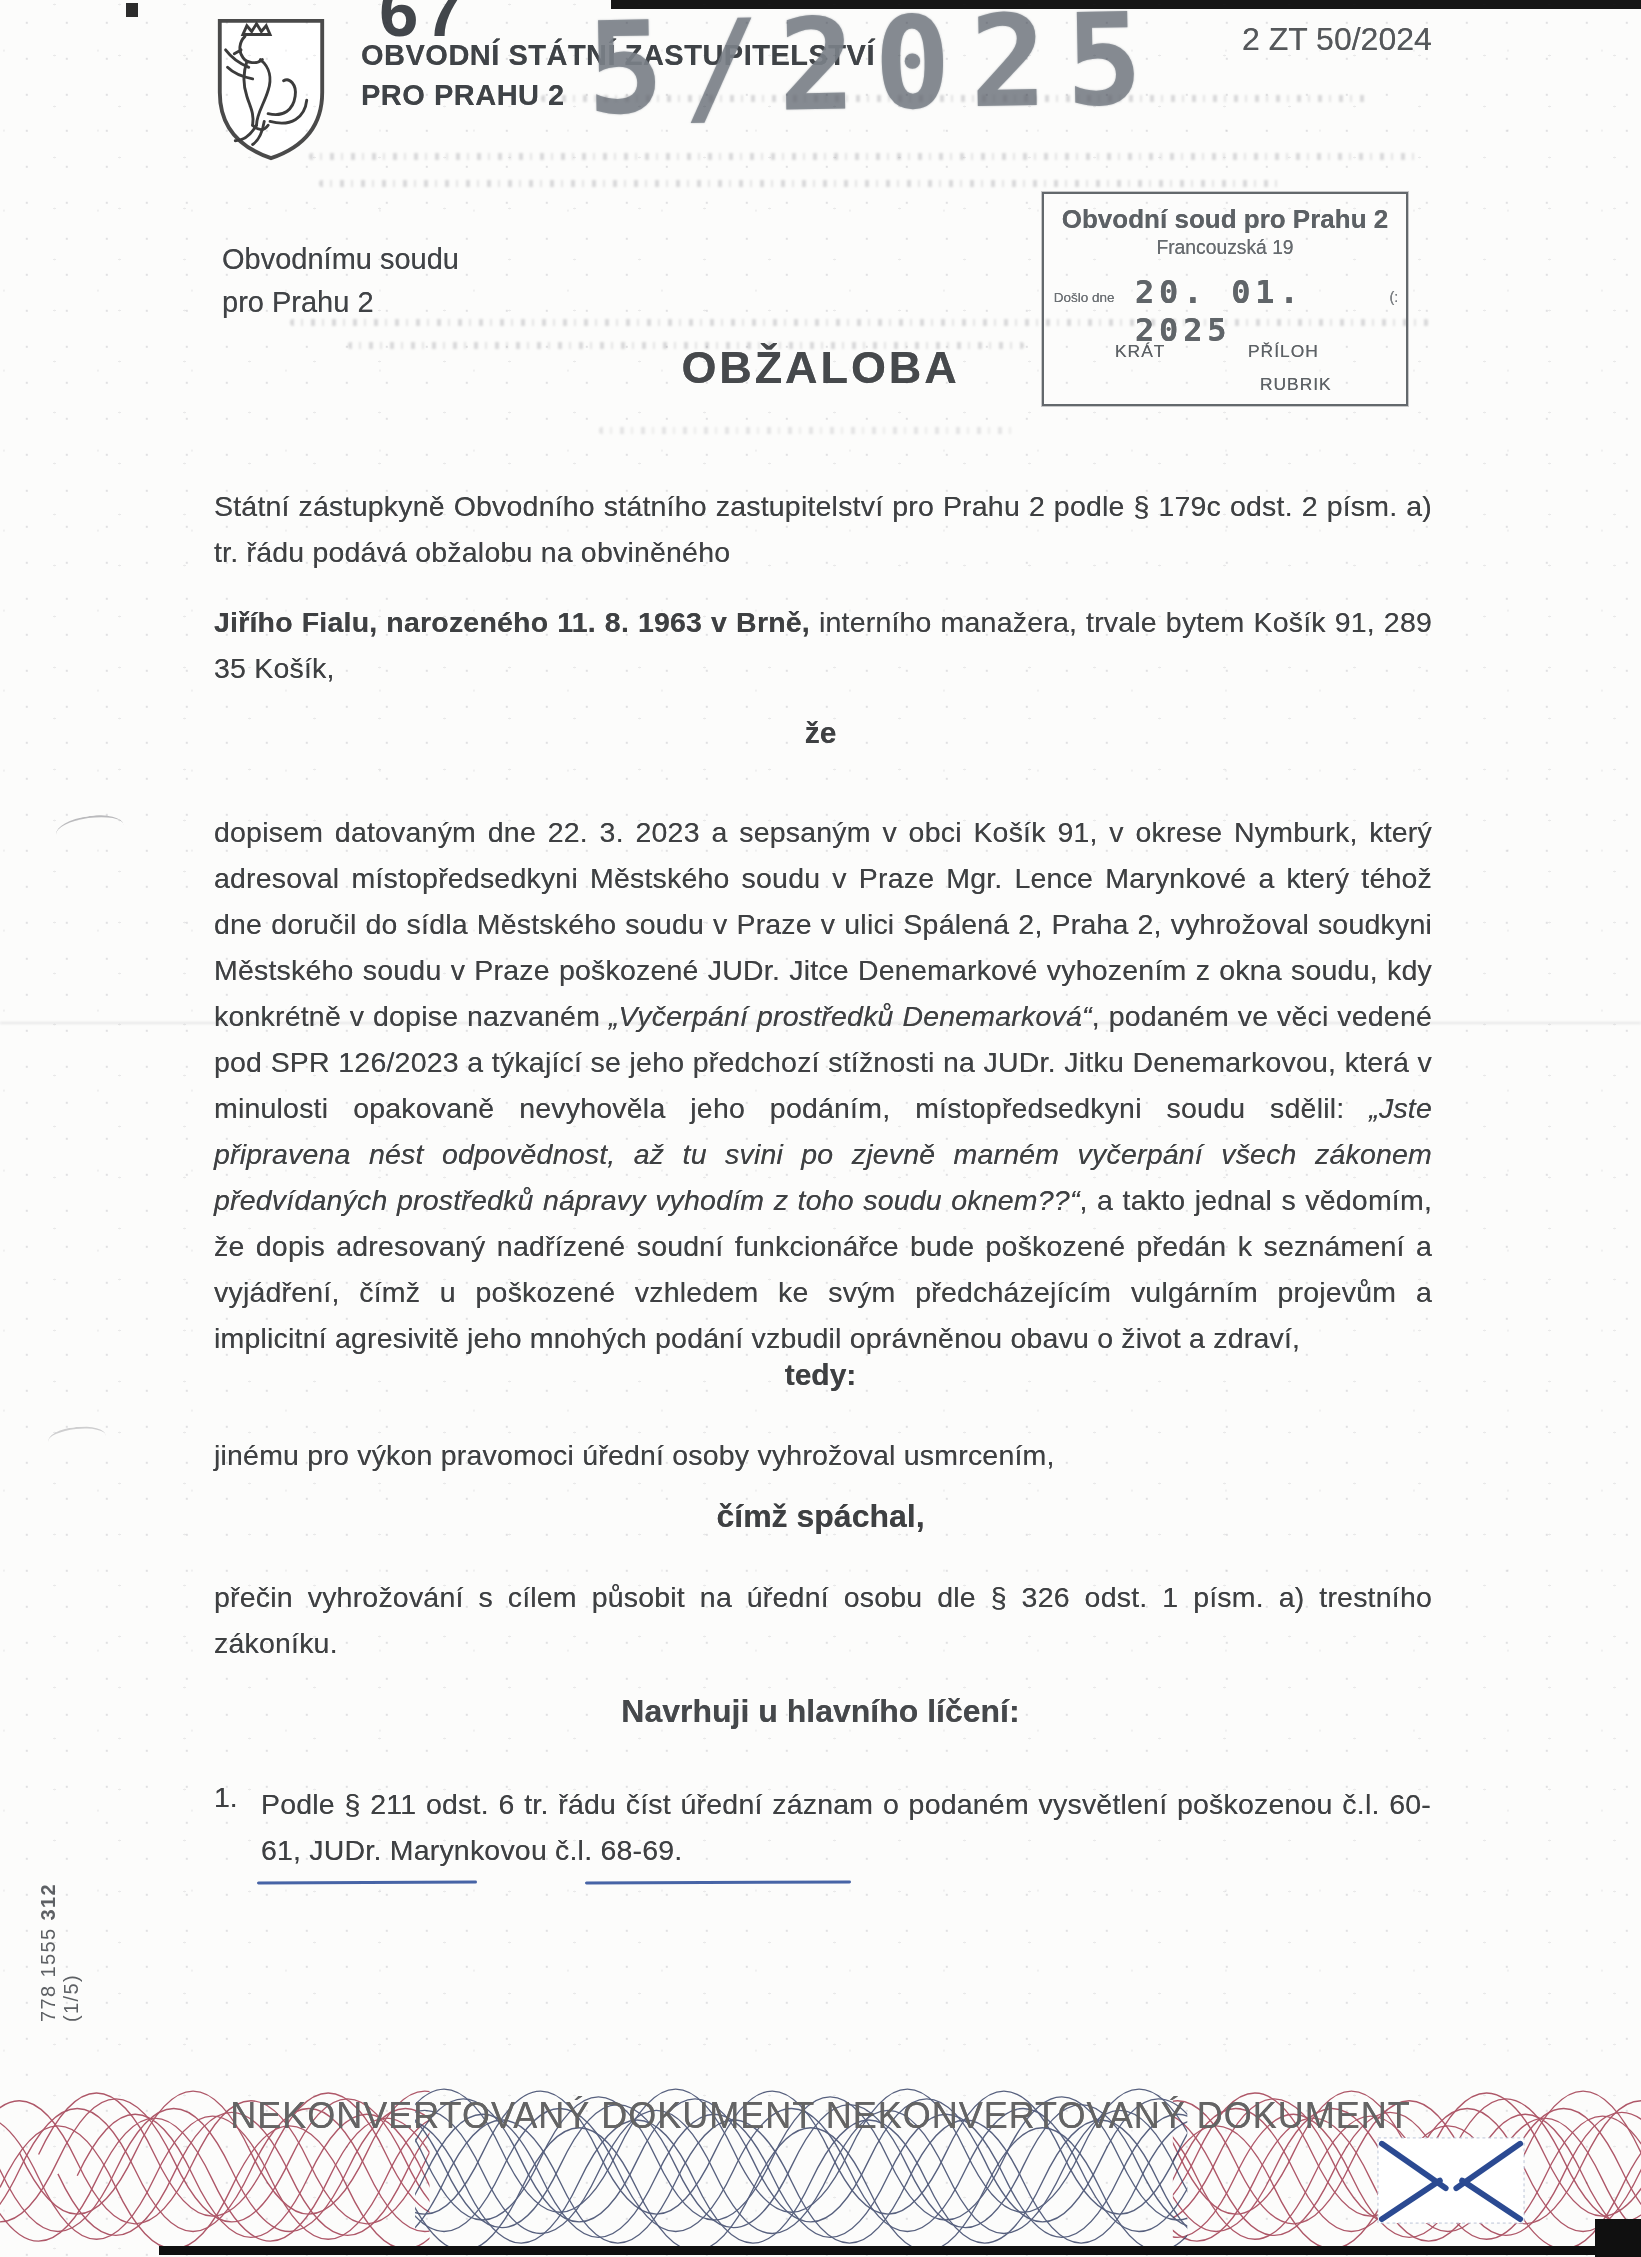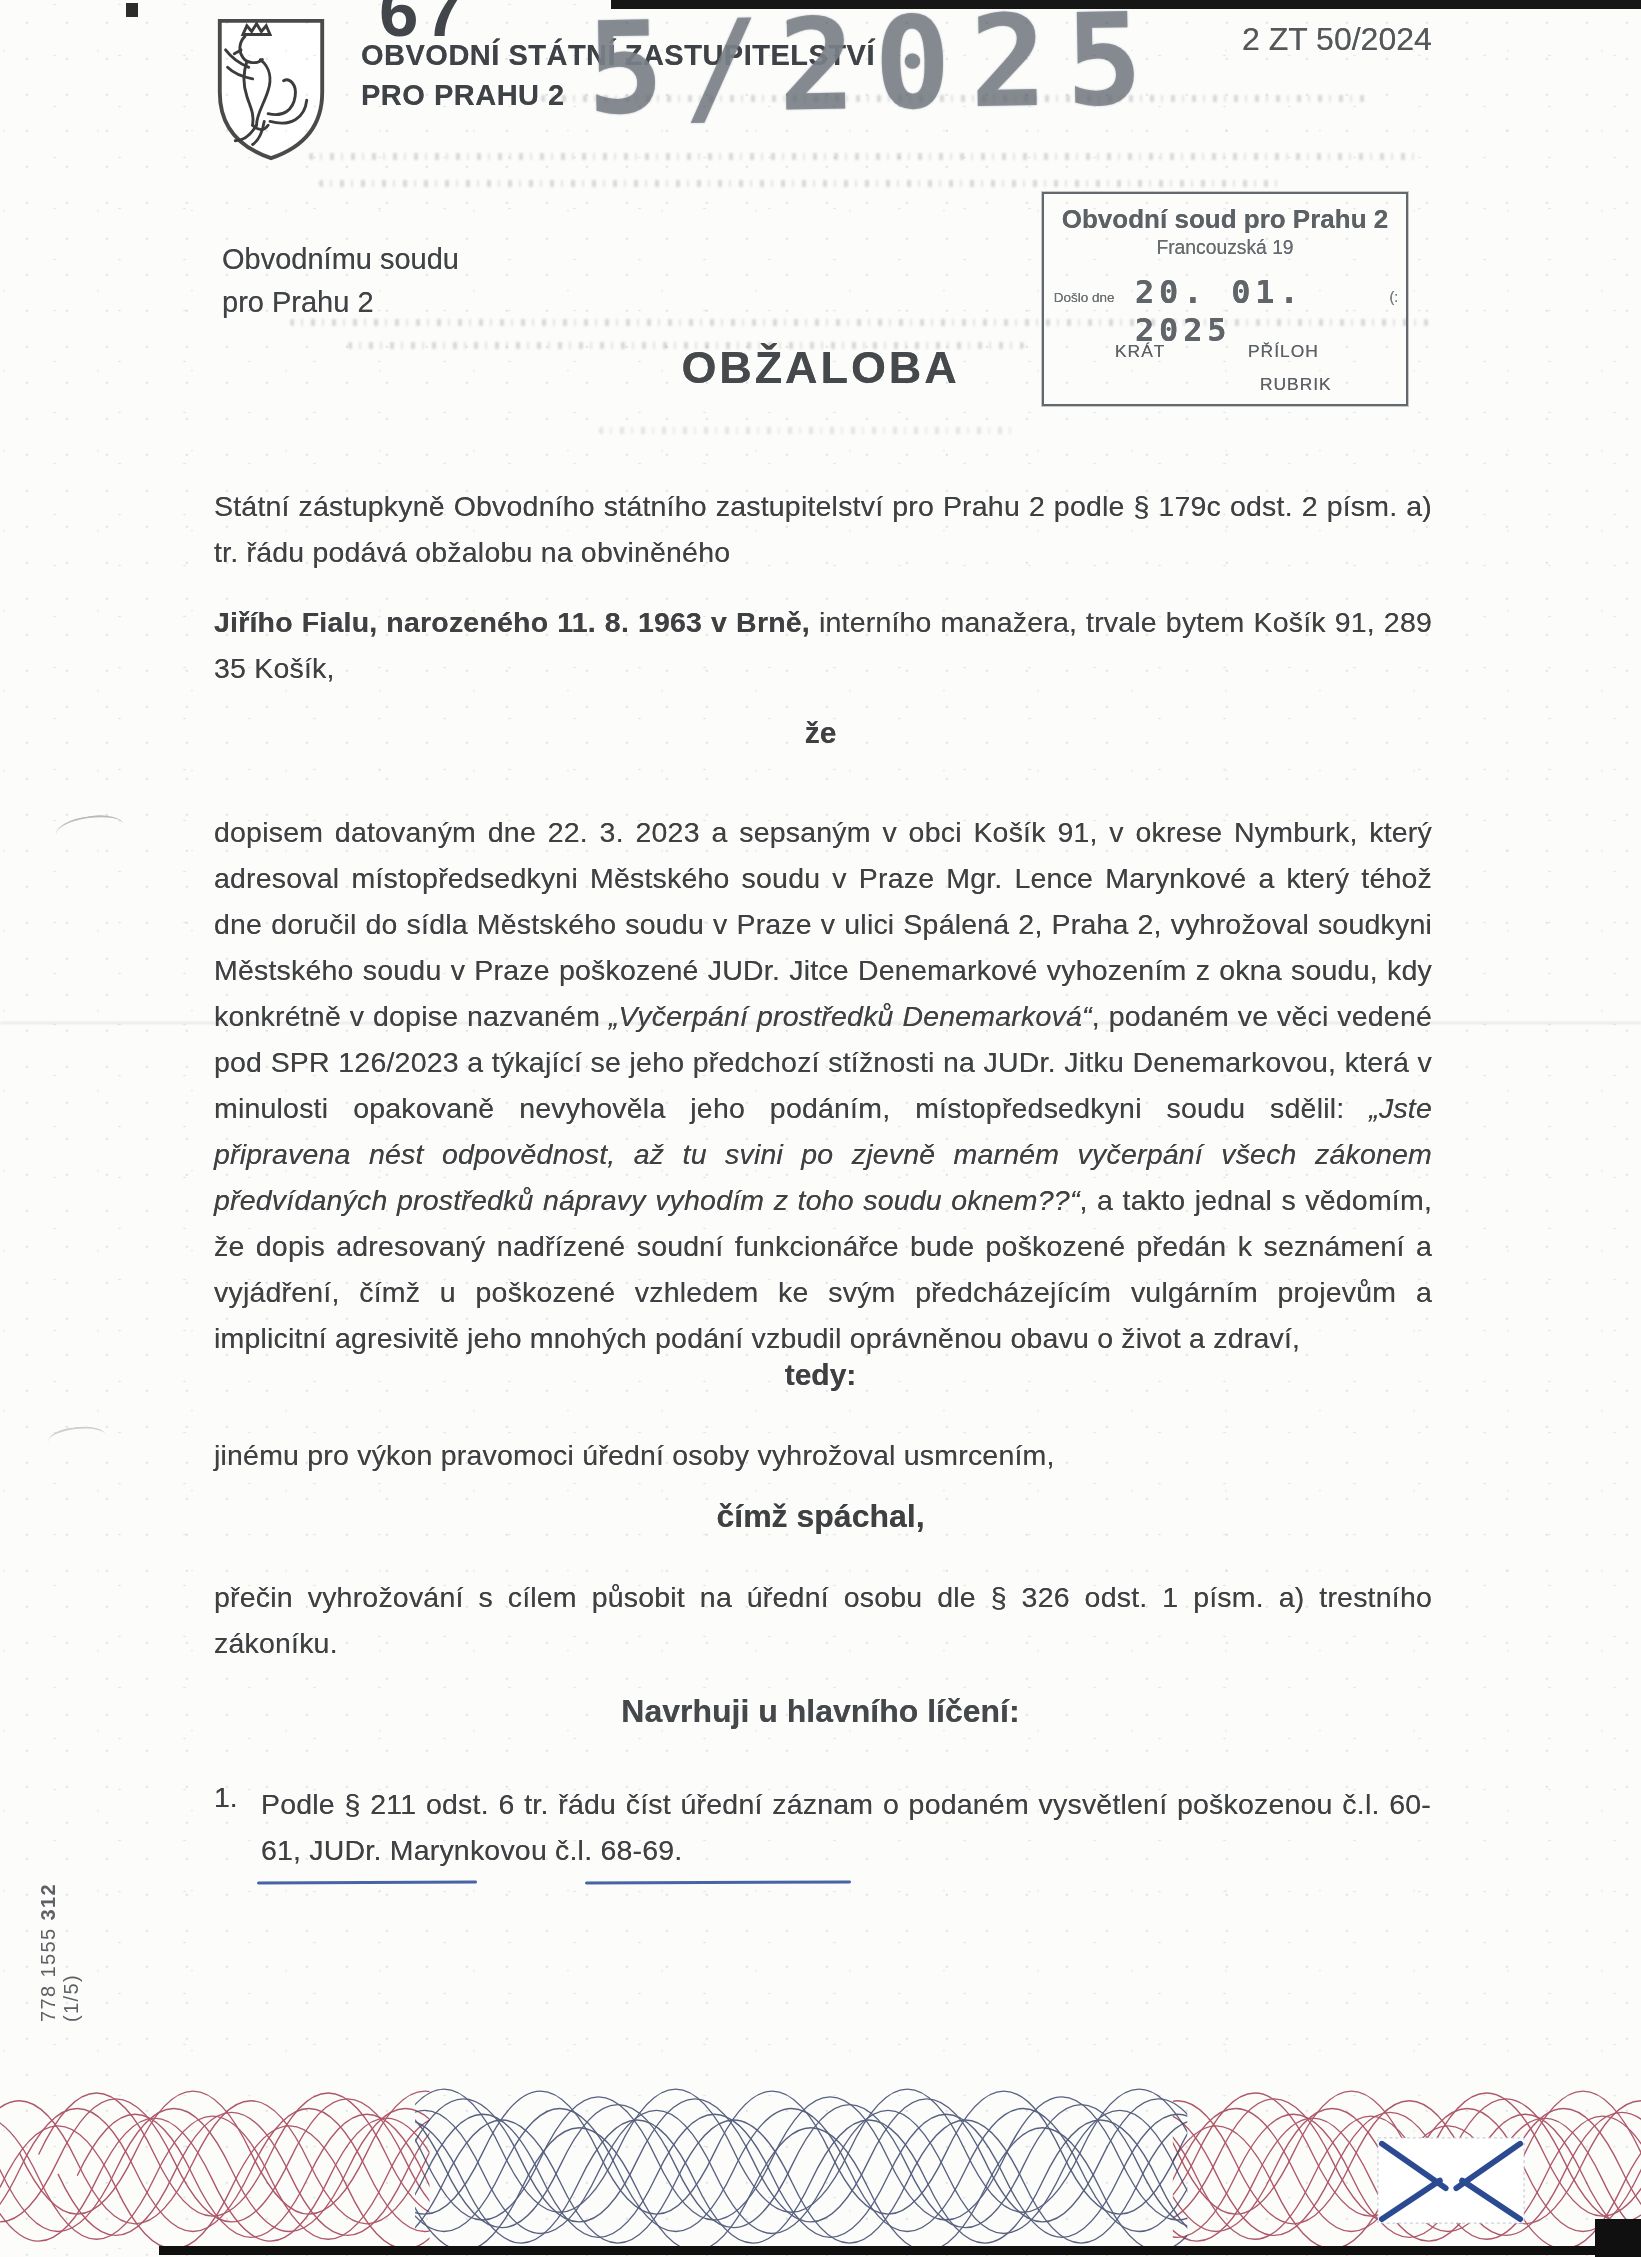--- a/index.html
+++ b/index.html
@@ -192,20 +192,21 @@
       <use href="#gw" transform="translate(40,182) scale(1,-1)"></use>
       <use href="#gw" transform="translate(80,170) scale(1,-1)"></use>
       <use href="#gw" transform="translate(120,194) scale(1,-1)"></use>
       <use href="#gw" transform="translate(160,162) scale(1,-1)"></use>
       <use href="#gw" transform="translate(200,188) scale(1,-1)"></use>
       <use href="#gw" transform="translate(20,252) scale(1,0.45)"></use>
       <use href="#gw" transform="translate(80,264) scale(1,0.45)"></use>
     </g>
   </svg>
 
+  <div class="abs watermark fuzzy">NEKONVERTOVANÝ DOKUMENT NEKONVERTOVANÝ DOKUMENT</div>
 
   <svg class="abs envelope" viewBox="0 0 155 92">
     <rect x="2" y="2" width="151" height="88" fill="#ffffff" stroke="#b9c2d6" stroke-width="1" stroke-dasharray="3 3"></rect>
     <g stroke="#2b4a92" stroke-width="6" fill="none" stroke-linecap="round">
       <path d="M6,8 L72,54"></path>
       <path d="M149,8 L83,54"></path>
       <path d="M6,86 L66,46"></path>
       <path d="M149,86 L89,46"></path>
     </g>
   </svg>

